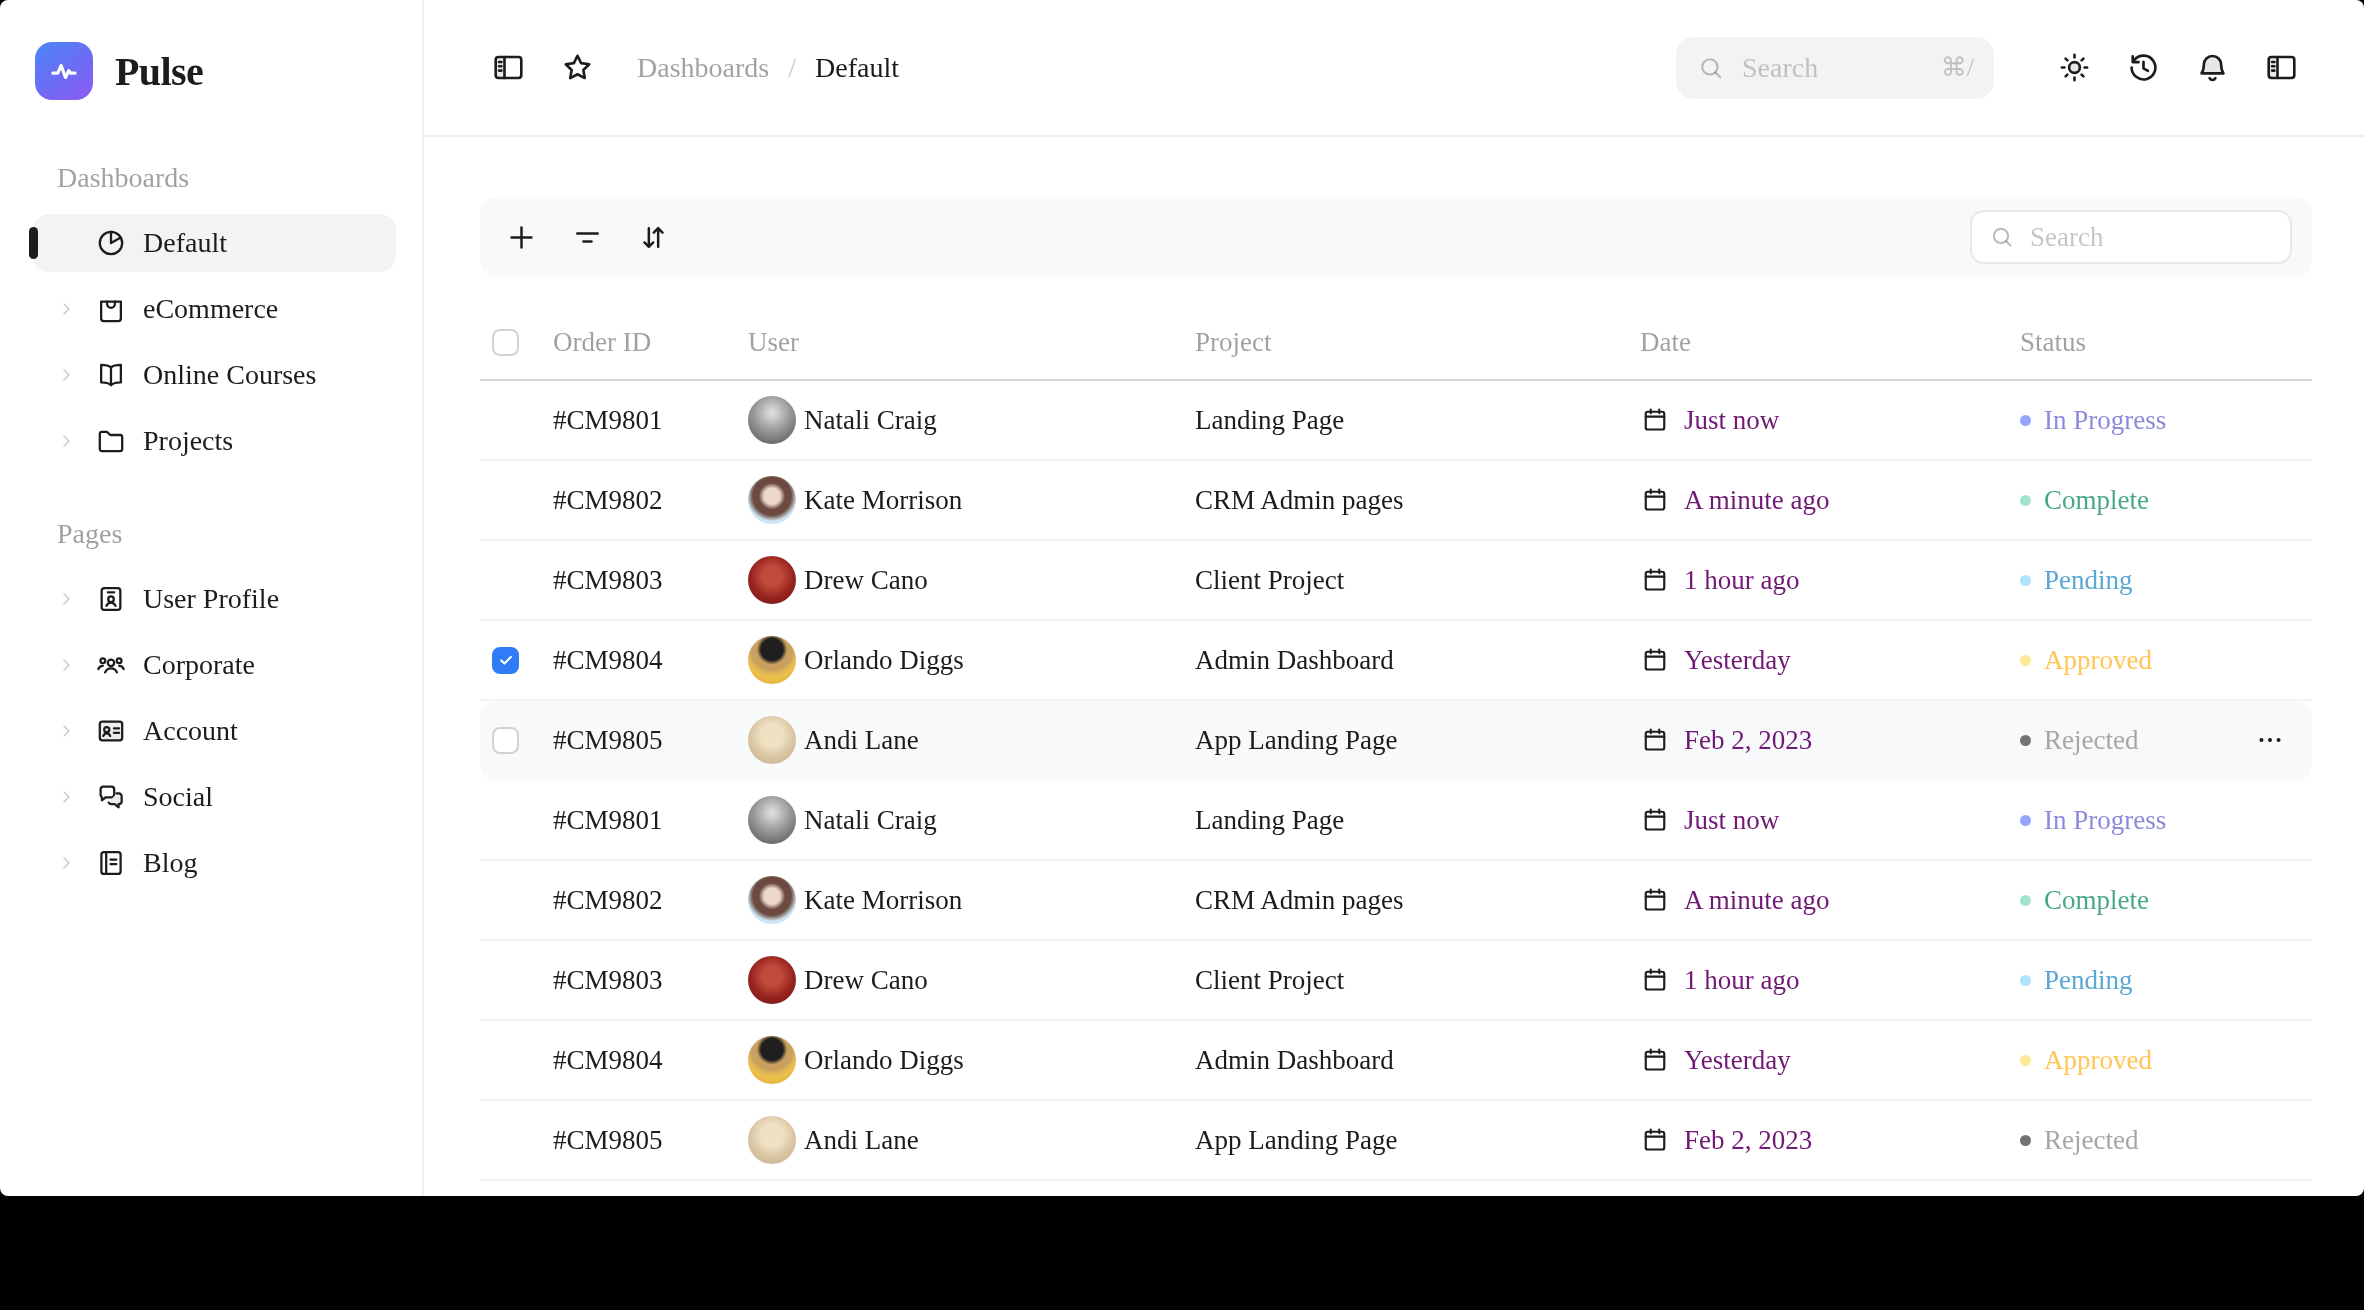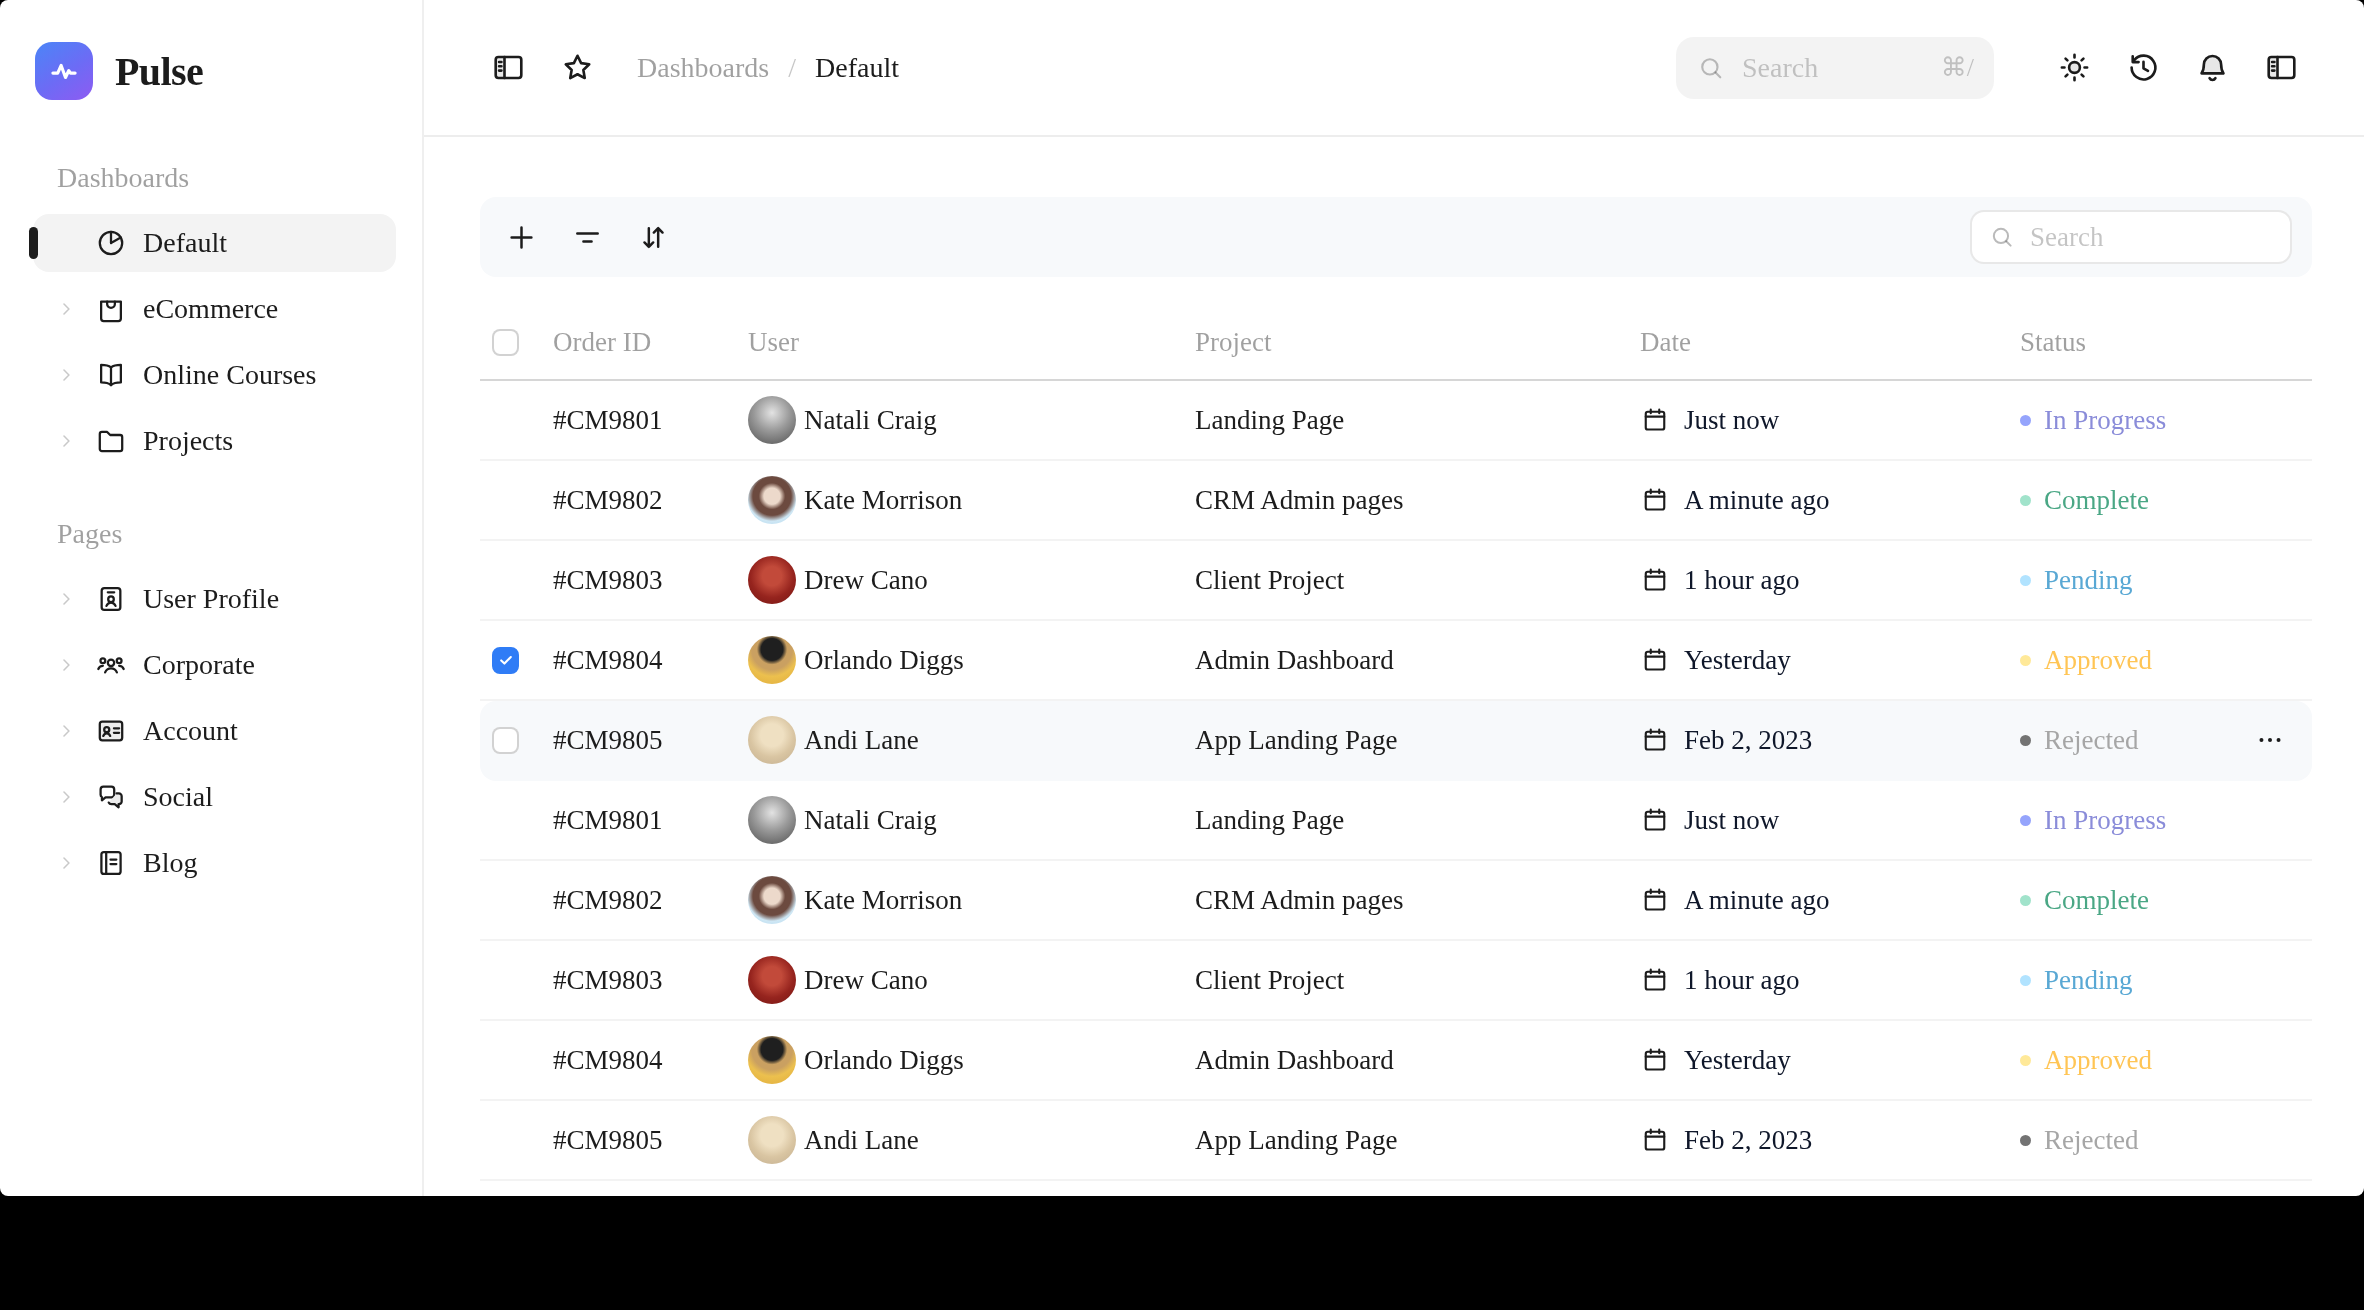--- a/index.html
+++ b/index.html
@@ -55,21 +55,21 @@
   .trow.highlight{background:#F7F9FB;border-radius:16px;border-bottom-color:transparent;}
   .checkbox{width:27px;height:27px;border-radius:8px;border:2.5px solid rgba(28,28,28,0.2);background:#fff;padding:0;display:grid;place-items:center;cursor:pointer;}
   .checkbox.checked{background:#2F7CF6;border-color:#2F7CF6;color:#fff;}
   .cell-user{display:flex;align-items:center;gap:8px;}
   .avatar{width:48px;height:48px;border-radius:50%;flex:none;}
   .av-natali{background:radial-gradient(circle at 50% 35%,#e3e3e3 0%,#9a9a9a 45%,#4f4f4f 100%);}
   .av-kate{background:radial-gradient(circle at 50% 42%,#ecd9cb 0% 22%,#6c4a3f 36% 52%,#cfe7f4 68%,#a8d4ee 100%);}
   .av-drew{background:radial-gradient(circle at 50% 42%,#c24a3a 0% 26%,#96241e 58%,#721512 100%);}
   .av-orlando{background:radial-gradient(circle at 50% 28%,#1f1f1f 0% 26%,#caa061 36% 48%,#ecc04e 64%,#e0ac3a 100%);}
   .av-andi{background:radial-gradient(circle at 50% 40%,#efe0c2 0% 30%,#d9c5a2 58%,#c2ae8f 100%);}
-  .cell-date{display:flex;align-items:center;gap:14px;color:#0f172a;}
+  .cell-date{display:flex;align-items:center;gap:14px;color:#701a75;}
   .cell-date .ic{color:#1C1C1C;display:flex;}
   .cell-status{display:flex;align-items:center;gap:13px;}
   .dot{width:11px;height:11px;border-radius:50%;flex:none;}
   .cell-more{display:flex;justify-content:flex-start;}
   .more-btn{width:50px;height:50px;display:grid;place-items:center;background:none;border:none;padding:0;color:#1C1C1C;cursor:pointer;}
 </style>
 </head>
 <body>
 
 <div class="window">

